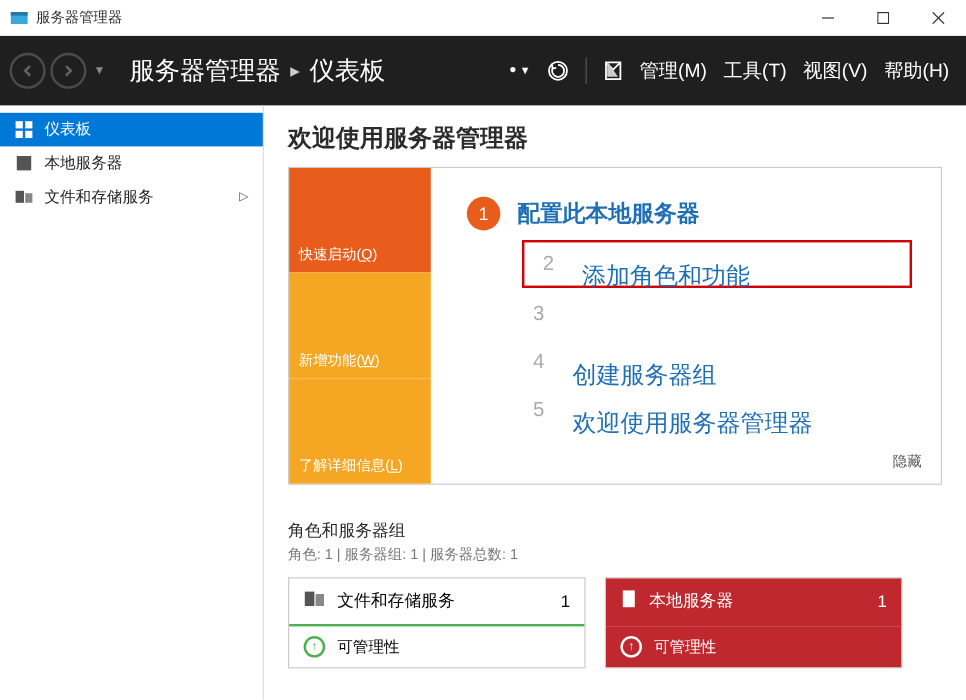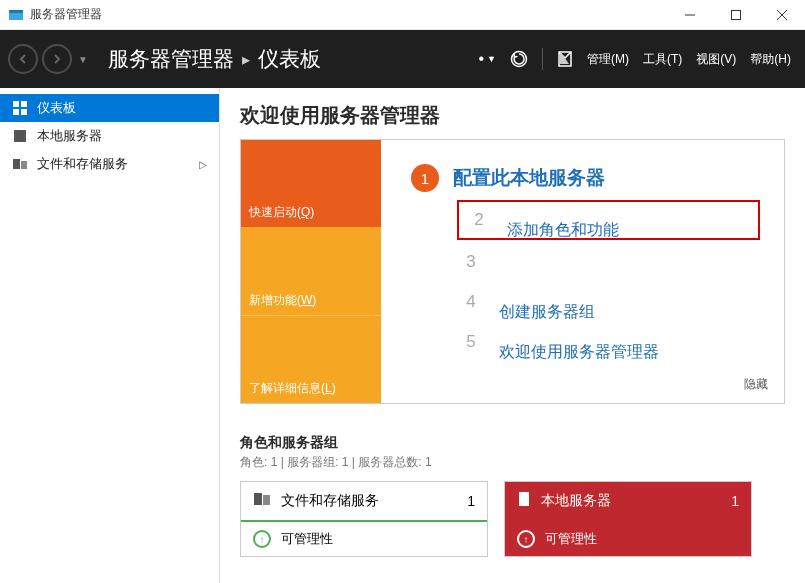--- a/index.html
+++ b/index.html
@@ -14,51 +14,51 @@
 .header { height: 58px; background: #1f1f1f; display: flex; align-items: center; color: #fff; }
 .nav-arrows { display: flex; align-items: center; padding: 0 8px; gap: 4px; }
 .nav-arrow { width: 30px; height: 30px; border: 2px solid #777; border-radius: 50%; display: flex; align-items: center; justify-content: center; color: #aaa; }
 .nav-arrow.disabled { opacity: 0.5; }
 .nav-carrot { color: #888; font-size: 10px; margin-left: 2px; }
 .breadcrumb { font-size: 21px; color: #fff; margin-left: 12px; font-weight: 300; display: flex; align-items: center; gap: 8px; }
 .breadcrumb .sep { font-size: 16px; color: #ccc; }
 .header-right { margin-left: auto; display: flex; align-items: center; gap: 14px; padding-right: 14px; }
 .header-icon { color: #fff; display: flex; align-items: center; gap: 3px; }
 .header-icon .caret { font-size: 9px; }
-.menu-item { color: #fff; font-size: 12px; }
+.menu-item { color: #fff; font-size: 16px; }
 .v-sep { width: 1px; height: 22px; background: #555; }
 
 .body { display: flex; height: calc(100% - 88px); }
 .sidebar { width: 220px; background: #fff; border-right: 1px solid #ddd; padding-top: 6px; }
 .sidebar-item { display: flex; align-items: center; height: 28px; padding: 0 12px; font-size: 13px; color: #222; gap: 9px; }
 .sidebar-item.active { background: #0078d7; color: #fff; }
 .sidebar-item .icon { width: 16px; height: 16px; display: inline-flex; align-items: center; justify-content: center; }
 .sidebar-item .chevron { margin-left: auto; font-size: 10px; color: #555; }
 
 .main { flex: 1; background: #fff; overflow: auto; padding: 0; }
 .welcome-title { font-size: 20px; font-weight: bold; color: #2b2b2b; padding: 14px 20px 10px; }
 .welcome-panel { margin: 0 20px 20px; border: 1px solid #ccc; background: #fff; display: flex; height: 265px; position: relative; }
-.side-tabs { width: 140px; display: flex; flex-direction: column; }
+.side-tabs { width: 118px; display: flex; flex-direction: column; }
 .side-tab { flex: 1; display: flex; align-items: flex-end; padding: 6px 8px; font-size: 12px; color: #fff; }
 .tab1 { background: #e85c1c; }
 .tab2 { background: #f5a623; }
 .tab3 { background: #f5a623; border-top: 1px solid rgba(255,255,255,0.25); align-items: flex-end; }
 .side-tab u { text-decoration: underline; }
 .tasks { flex: 1; padding: 18px 24px 12px 30px; position: relative; }
 .task-row { display: flex; align-items: center; height: 40px; gap: 14px; }
 .task-num { width: 28px; height: 28px; border-radius: 50%; display: flex; align-items: center; justify-content: center; font-size: 15px; }
 .task1 .task-num { background: #e85c1c; color: #fff; }
 .task1 .task-text { color: #1f6fb6; font-size: 19px; font-weight: bold; }
 .task-row.sub .task-num { background: #fff; color: #aaa; border: none; font-size: 17px; }
-.task-row.sub .task-text { color: #1f6fb6; font-size: 16px; margin-top: 20px; }
+.task-row.sub .task-text { color: #1f6fb6; font-size: 20px; margin-top: 20px; }
 .task-highlight { border: 2px solid #d40000; padding: 2px 6px; margin: 2px 0; }
 .sub-indent { padding-left: 46px; }
 .hide-link { position: absolute; right: 16px; bottom: 10px; font-size: 12px; color: #555; }
 
-.section-title { font-size: 14px; font-weight: bold; color: #2b2b2b; padding: 10px 20px 2px; }
+.section-title { font-size: 14px; font-weight: normal; color: #2b2b2b; padding: 10px 20px 2px; }
 .section-sub { font-size: 12px; color: #777; padding: 0 20px 10px; }
 .tiles { display: flex; gap: 16px; padding: 0 20px; }
 .tile { width: 248px; border: 1px solid #ccc; background: #fff; }
 .tile-header { display: flex; align-items: center; height: 40px; padding: 0 12px; gap: 10px; border-bottom: 2px solid #4caf50; }
 .tile.red .tile-header { background: #c0282f; color: #fff; border-bottom: 2px solid #c0282f; }
 .tile-title { font-size: 14px; flex: 1; }
 .tile-count { font-size: 14px; }
 .tile-row { display: flex; align-items: center; height: 34px; padding: 0 12px; gap: 10px; font-size: 13px; }
 .tile-row .status-icon { width: 18px; height: 18px; border: 2px solid #4caf50; border-radius: 50%; display: flex; align-items: center; justify-content: center; color: #4caf50; font-size: 10px; }
 .tile.red .status-icon { border-color: #fff; color: #fff; }

